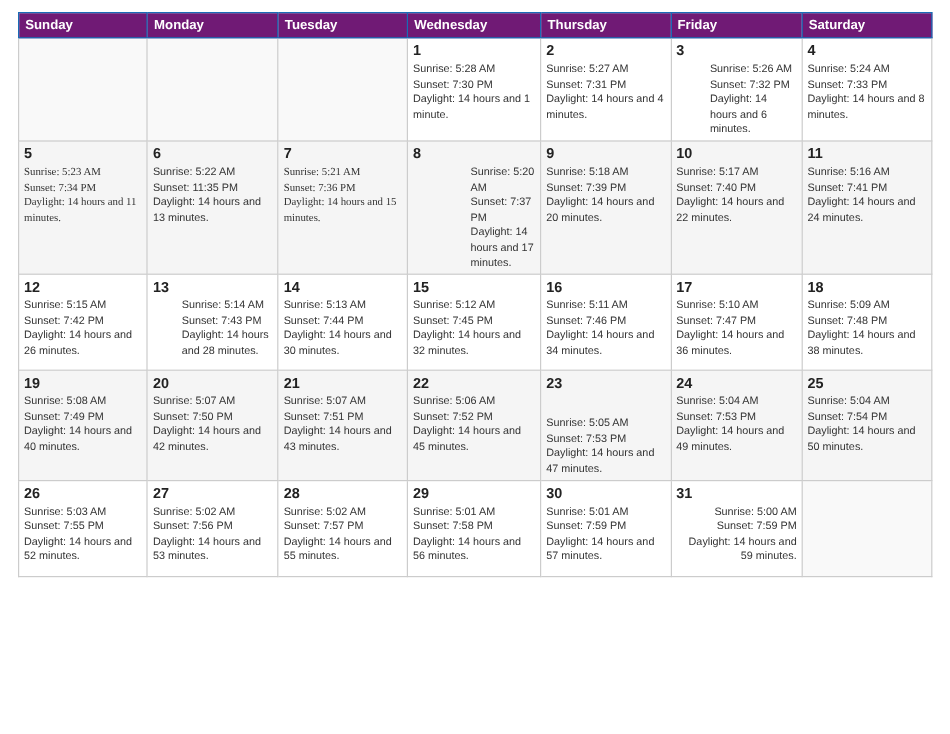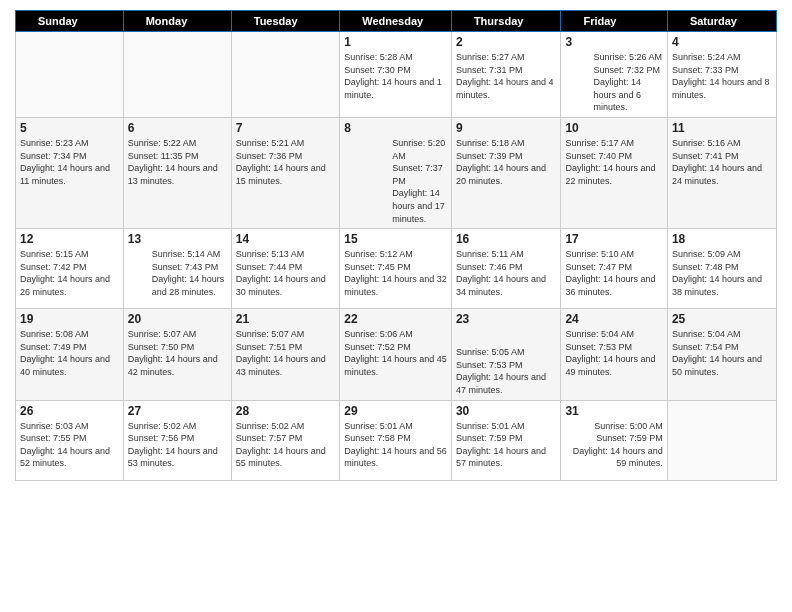--- a/index.html
+++ b/index.html
@@ -36,23 +36,23 @@
     .location-title {
       font-size: 16px;
       color: #1a3a5c;
     }
     .calendar {
       width: 100%;
       border-collapse: collapse;
       font-size: 9.5px;
     }
     .calendar th {
-      background: #000000;
+      background: #701a75;
       color: #fff;
-      padding: 4px 22px;
+      padding: 4px 5px;
       text-align: left;
       font-size: 11px;
       font-weight: bold;
       border: 1px solid #1a6bb5;
     }
     .calendar td {
       vertical-align: top;
       border: 1px solid #ccc;
       padding: 3px 4px;
       width: 113px;
@@ -122,33 +122,33 @@
           <td>
             <div class="day-number">4</div>
             <div class="day-info" style="white-space: pre-line;">Sunrise: 5:24 AM
 Sunset: 7:33 PM
 Daylight: 14 hours and 8 minutes.</div>
           </td>
         </tr>
         <tr>
           <td>
             <div class="day-number">5</div>
-            <div class="day-info" style="white-space: pre-line;">Sunrise: 5:23 AM
+            <div class="day-info" style="white-space: pre-line; font-family: Liberation Serif, serif;">Sunrise: 5:23 AM
 Sunset: 7:34 PM
 Daylight: 14 hours and 11 minutes.</div>
           </td>
           <td>
             <div class="day-number">6</div>
             <div class="day-info" style="white-space: pre-line;">Sunrise: 5:22 AM
 Sunset: 11:35 PM
 Daylight: 14 hours and 13 minutes.</div>
           </td>
           <td>
             <div class="day-number">7</div>
-            <div class="day-info" style="white-space: pre-line;">Sunrise: 5:21 AM
+            <div class="day-info" style="white-space: pre-line; font-family: Liberation Serif, serif;">Sunrise: 5:21 AM
 Sunset: 7:36 PM
 Daylight: 14 hours and 15 minutes.</div>
           </td>
           <td>
             <div class="day-number">8</div>
             <div class="day-info" style="white-space: pre-line; margin-left: 48px;">Sunrise: 5:20 AM
 Sunset: 7:37 PM
 Daylight: 14 hours and 17 minutes.</div>
           </td>
           <td>

